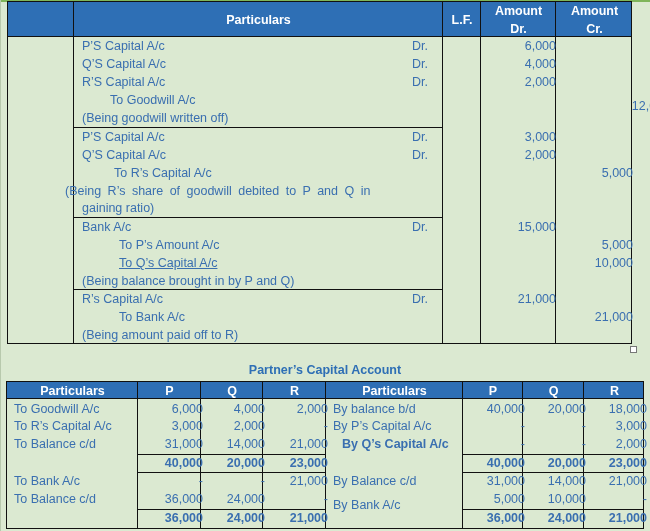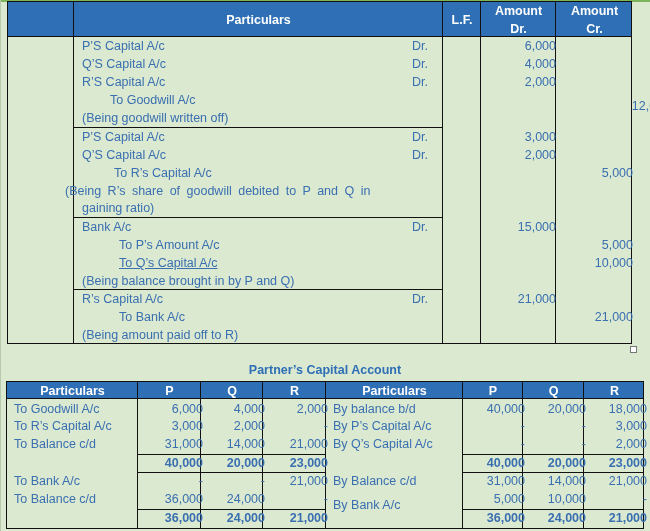--- a/index.html
+++ b/index.html
@@ -188,21 +188,21 @@
     <div class="ct num" style="left:516px;width:56px;top:19px;">20,000</div>
     <div class="ct num" style="left:577px;width:56px;top:19px;">18,000</div>
   </div>
   <div>
     <div class="ct" style="left:327px;top:36px;">By P’s Capital A/c</div>
     <div class="ct num" style="left:456px;width:55px;top:36px;">-</div>
     <div class="ct num" style="left:516px;width:56px;top:36px;">-</div>
     <div class="ct num" style="left:577px;width:56px;top:36px;">3,000</div>
   </div>
   <div>
-    <div class="ct" style="left:327px;top:54px;">By Q’s Capital A/c</div>
+    <div class="ct" style="left:336px;top:54px;font-weight:bold;">By Q’s Capital A/c</div>
     <div class="ct num" style="left:456px;width:55px;top:54px;">-</div>
     <div class="ct num" style="left:516px;width:56px;top:54px;">-</div>
     <div class="ct num" style="left:577px;width:56px;top:54px;">2,000</div>
   </div>
   <div>
     <div class="ct num b" style="left:456px;width:55px;top:73px;">40,000</div>
     <div class="ct num b" style="left:516px;width:56px;top:73px;">20,000</div>
     <div class="ct num b" style="left:577px;width:56px;top:73px;">23,000</div>
   </div>
   <div>

